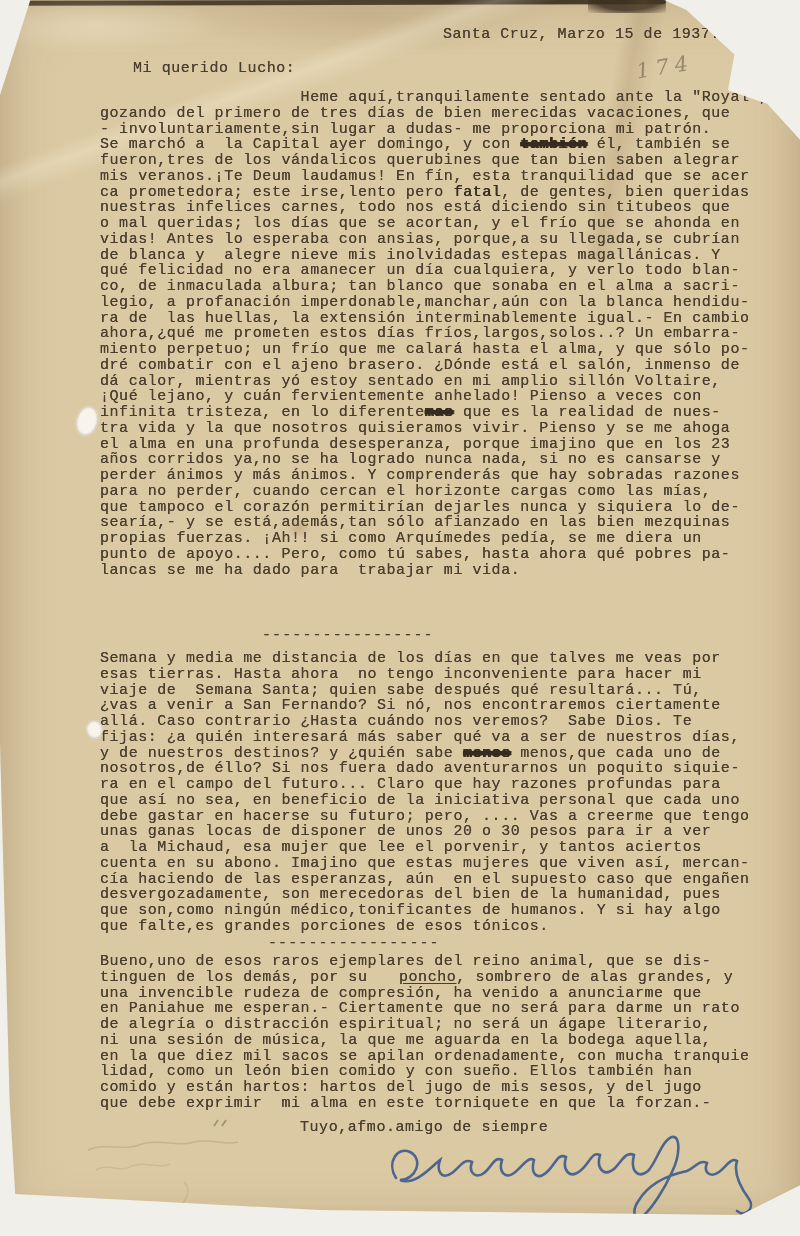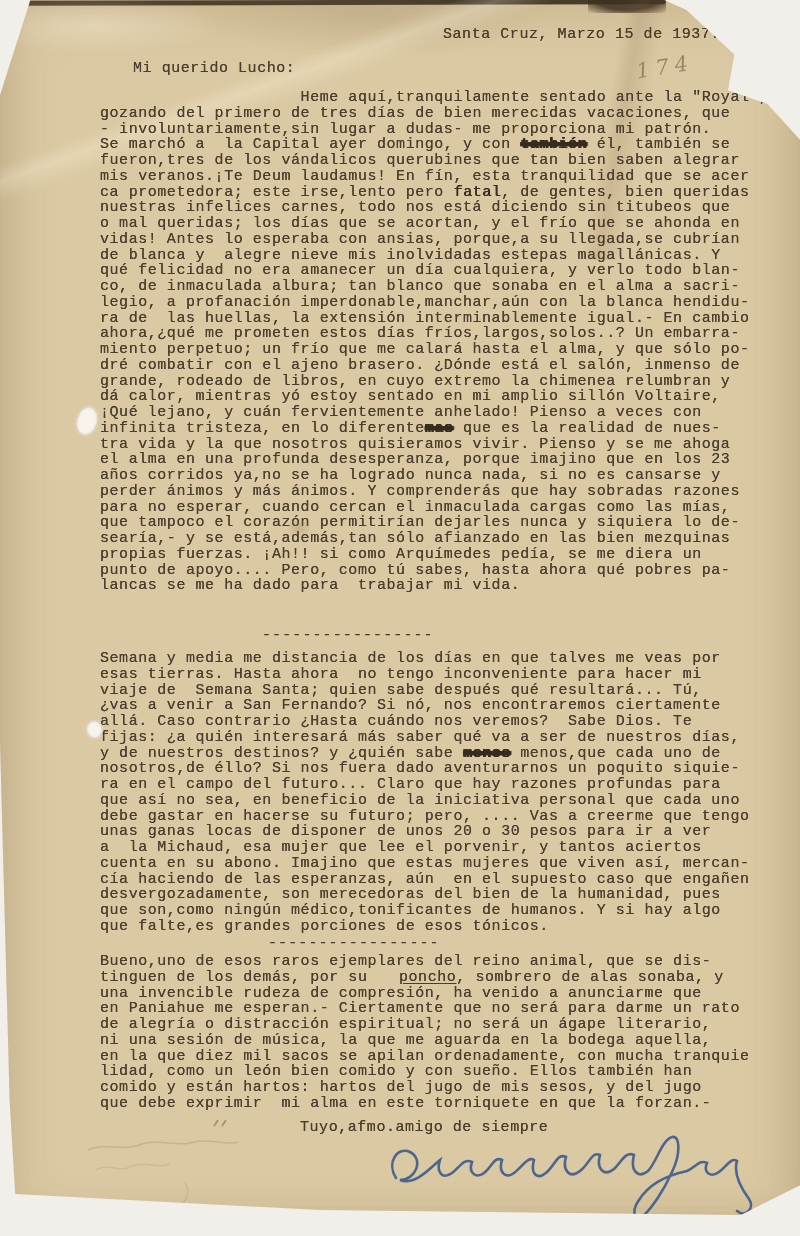--- a/index.html
+++ b/index.html
@@ -101,29 +101,28 @@
       <div class="tl"><span>o mal queridas; los días que se acortan, y el frío que se ahonda en</span></div>
       <div class="tl"><span>vidas! Antes lo esperaba con ansias, porque,a su llegada,se cubrían</span></div>
       <div class="tl"><span>de blanca y  alegre nieve mis inolvidadas estepas magallánicas. Y</span></div>
       <div class="tl"><span>qué felicidad no era amanecer un día cualquiera, y verlo todo blan-</span></div>
       <div class="tl"><span>co, de inmaculada albura; tan blanco que sonaba en el alma a sacri-</span></div>
       <div class="tl"><span>legio, a profanación imperdonable,manchar,aún con la blanca hendidu-</span></div>
       <div class="tl"><span>ra de  las huellas, la extensión interminablemente igual.- En cambio</span></div>
       <div class="tl"><span>ahora,¿qué me prometen estos días fríos,largos,solos..? Un embarra-</span></div>
       <div class="tl"><span>miento perpetuo; un frío que me calará hasta el alma, y que sólo po-</span></div>
       <div class="tl"><span>dré combatir con el ajeno brasero. ¿Dónde está el salón, inmenso de</span></div>
-      <div class="tl"><span>grande, rodeado de libros, en cuyo extremo la chimenea relumbran y</span></div>
       <div class="tl"><span>dá calor, mientras yó estoy sentado en mi amplio sillón Voltaire,</span></div>
       <div class="tl"><span>¡Qué lejano, y cuán fervientemente anhelado! Pienso a veces con</span></div>
       <div class="tl"><span>infinita tristeza, en lo diferente</span><span class="struck">mas</span><span> que es la realidad de nues-</span></div>
       <div class="tl"><span>tra vida y la que nosotros quisieramos vivir. Pienso y se me ahoga</span></div>
       <div class="tl"><span>el alma en una profunda desesperanza, porque imajino que en los 23</span></div>
       <div class="tl"><span>años corridos ya,no se ha logrado nunca nada, si no es cansarse y</span></div>
       <div class="tl"><span>perder ánimos y más ánimos. Y comprenderás que hay sobradas razones</span></div>
-      <div class="tl"><span>para no esperar, cuando cercan el inmaculada cargas como las mías,</span></div>
+      <div class="tl"><span>para no perder, cuando cercan el horizonte cargas como las mías,</span></div>
       <div class="tl"><span>que tampoco el corazón permitirían dejarles nunca y siquiera lo de-</span></div>
       <div class="tl"><span>searía,- y se está,además,tan sólo afianzado en las bien mezquinas</span></div>
       <div class="tl"><span>propias fuerzas. ¡Ah!! si como Arquímedes pedía, se me diera un</span></div>
       <div class="tl"><span>punto de apoyo.... Pero, como tú sabes, hasta ahora qué pobres pa-</span></div>
       <div class="tl"><span>lancas se me ha dado para  trabajar mi vida.</span></div>
     </div>
   <div class="letter-text sep1 separator">-----------------</div>
   <div class="letter-text para2">
       <div class="tl"><span>Semana y media me distancia de los días en que talves me veas por</span></div>
       <div class="tl"><span>esas tierras. Hasta ahora  no tengo inconveniente para hacer mi</span></div>
@@ -140,21 +139,21 @@
       <div class="tl"><span>a  la Michaud, esa mujer que lee el porvenir, y tantos aciertos</span></div>
       <div class="tl"><span>cuenta en su abono. Imajino que estas mujeres que viven así, mercan-</span></div>
       <div class="tl"><span>cía haciendo de las esperanzas, aún  en el supuesto caso que engañen</span></div>
       <div class="tl"><span>desvergozadamente, son merecedoras del bien de la humanidad, pues</span></div>
       <div class="tl"><span>que son,como ningún médico,tonificantes de humanos. Y si hay algo</span></div>
       <div class="tl"><span>que falte,es grandes porciones de esos tónicos.</span></div>
     </div>
   <div class="letter-text sep2 separator">-----------------</div>
   <div class="letter-text para3">
       <div class="tl"><span>Bueno,uno de esos raros ejemplares del reino animal, que se dis-</span></div>
-      <div class="tl"><span>tinguen de los demás, por su </span><span class="underline">poncho</span><span>, sombrero de alas sonaba, y</span></div>
+      <div class="tl"><span>tinguen de los demás, por su </span><span class="underline">poncho</span><span>, sombrero de alas grandes, y</span></div>
       <div class="tl"><span>una invencible rudeza de compresión, ha venido a anunciarme que</span></div>
       <div class="tl"><span>en Paniahue me esperan.- Ciertamente que no será para darme un rato</span></div>
       <div class="tl"><span>de alegría o distracción espiritual; no será un ágape literario,</span></div>
       <div class="tl"><span>ni una sesión de música, la que me aguarda en la bodega aquella,</span></div>
       <div class="tl"><span>en la que diez mil sacos se apilan ordenadamente, con mucha tranquie</span></div>
       <div class="tl"><span>lidad, como un león bien comido y con sueño. Ellos también han</span></div>
       <div class="tl"><span>comido y están hartos: hartos del jugo de mis sesos, y del jugo</span></div>
       <div class="tl"><span>que debe exprimir  mi alma en este torniquete en que la forzan.-</span></div>
     </div>
 

